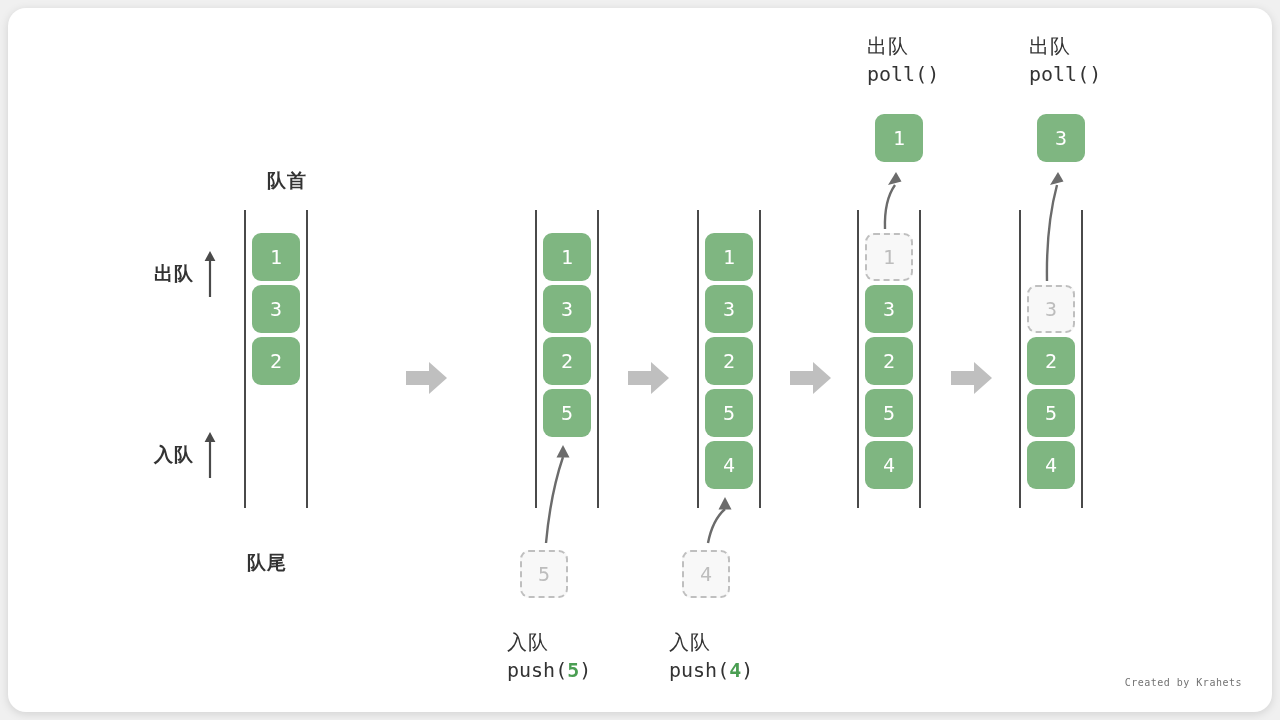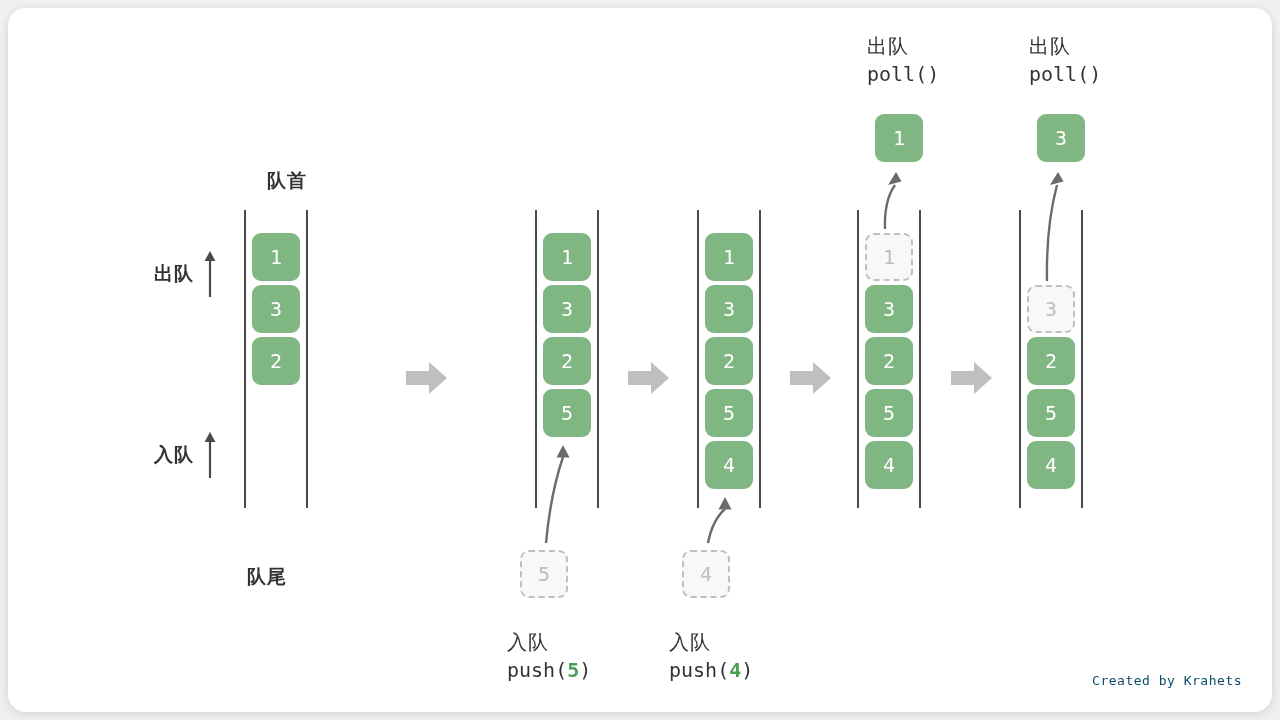--- a/index.html
+++ b/index.html
@@ -118,35 +118,35 @@
     font-size: 20px;
     color: #333333;
     font-family: "DejaVu Sans Mono", "Liberation Mono", monospace;
   }
   .caption .code .num { color: #4a9e52; font-weight: bold; }
 
   
   #footer {
     right: 30px;
     bottom: 24px;
-    font-size: 13px;
-    color: #0c4a6e;
+    font-size: 10px;
+    color: #737373;
     font-family: "DejaVu Sans Mono", "Liberation Mono", monospace;
     letter-spacing: 0.5px;
   }
   svg { display: block; overflow: visible; }
 </style>
 </head>
 <body>
 
 <div id="card">
 
 
   <div class="abs endlabel" style="left:239px; top:160px;margin-left:20px;">队首</div>
-  <div class="abs endlabel" style="left:239px; top:556px;">队尾</div>
+  <div class="abs endlabel" style="left:239px; top:542px;">队尾</div>
 
   <div class="abs side-op" style="left:146px; top:242px;">
     <span class="txt">出队</span>
     <svg width="14" height="48" viewBox="0 0 14 48">
       <line x1="7" y1="47" x2="7" y2="9" stroke="#4a4a4a" stroke-width="2.2"></line>
       <path d="M7 1 L12.4 11 L1.6 11 Z" fill="#4a4a4a"></path>
     </svg>
   </div>
 
   <div class="abs side-op" style="left:146px; top:423px;">

